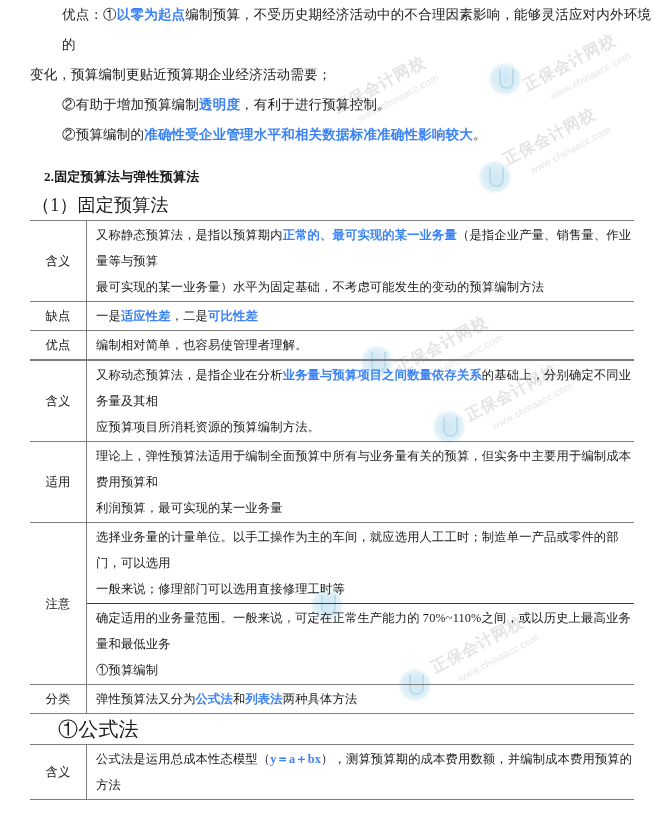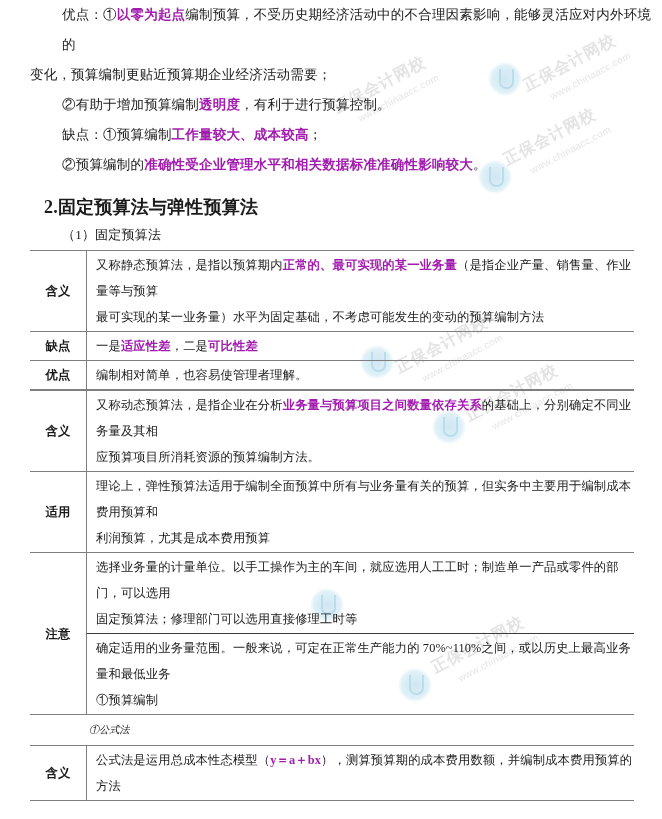--- a/index.html
+++ b/index.html
@@ -61,45 +61,44 @@
   .para {
     position: relative;
     z-index: 2;
     font-size: 13.5px;
     line-height: 30px;
     letter-spacing: .2px;
   }
   .para .ln { padding-left: 62px; }
   .para .ln.cont { padding-left: 30px; }
 
-  .hl { color: #a21caf; font-weight: bold; text-align: right; }
+  .hl { color: #3b82f6; font-weight: bold; text-align: right; }
 
   
   .sec-title {
     position: relative;
     z-index: 2;
-    font-size: 18px;
+    font-size: 13px;
     font-weight: bold;
     padding-left: 44px;
     margin-top: 14px;
     line-height: 26px;
     letter-spacing: .2px;
   }
   .sub-title {
     position: relative;
     z-index: 2;
-    font-size: 13px;
-    padding-left: 62px;
+    font-size: 18px;
+    padding-left: 32px;
     line-height: 30px;
     letter-spacing: .2px;
   }
   .sub-title.num {
-    padding-left: 89px;
-    font-size: 10px;
-    font-style: italic;
+    padding-left: 58px;
+    font-size: 20px;
   }
 
   
   table.tbl {
     position: relative;
     z-index: 2;
     border-collapse: collapse;
     width: 604px;
     margin-left: 30px;
     table-layout: fixed;
@@ -111,21 +110,21 @@
     border-bottom: 1.3px solid #7f7f7f;
     padding: 1px 0 1px 9px;
     vertical-align: middle;
     letter-spacing: .15px;
     margin-top: 24px;
   }
   table.tbl td.lbl {
     width: 56px;
     text-align: center;
     padding: 1px 0;
-    font-weight: bold;
+    font-weight: normal;
     border-right: 1.3px solid #7f7f7f;
   }
   table.tbl td.body { }
   table.tbl td.split { padding: 0; font-family: Liberation Serif, serif; }
   table.tbl td.split > div {
     padding: 1px 0 1px 9px;
   }
   table.tbl td.split > div + div {
     border-top: 1.3px solid #3a3a3a;
   }
@@ -158,21 +157,20 @@
 
   <div class="wm-logo" style="left:310px; top:588px;"></div>
 
   <div class="wm wm-cn" style="left:330px; top:100px;">正保会计网校</div>
   <div class="wm wm-en" style="left:356px; top:114px;">www.chinaacc.com</div>
 
   <div class="para">
     <div class="ln"><span>优点：①</span><span class="hl">以零为起点</span><span>编制预算，不受历史期经济活动中的不合理因素影响，能够灵活应对内外环境的</span></div>
     <div class="ln cont"><span>变化，预算编制更贴近预算期企业经济活动需要；</span></div>
     <div class="ln"><span>②有助于增加预算编制</span><span class="hl">透明度</span><span>，有利于进行预算控制。</span></div>
-    <div class="ln"><span>缺点：①预算编制</span><span class="hl">工作量较大、成本较高</span><span>；</span></div>
     <div class="ln"><span>②预算编制的</span><span class="hl">准确性受企业管理水平和相关数据标准准确性影响较大</span><span>。</span></div>
   </div>
 
   <div class="sec-title">2.固定预算法与弹性预算法</div>
 
   <div class="sub-title">（1）固定预算法</div>
 
   <table class="tbl">
     <tbody>
         <tr>
@@ -204,36 +202,42 @@
       <td class="lbl">含义</td>
       <td class="body">
         <span class="line"><span>又称动态预算法，是指企业在分析</span><span class="hl">业务量与预算项目之间数量依存关系</span><span>的基础上，分别确定不同业务量及其相</span></span>
         <span class="line"><span>应预算项目所消耗资源的预算编制方法。</span></span>
       </td>
     </tr>
     <tr>
       <td class="lbl">适用</td>
       <td class="body">
         <span class="line"><span>理论上，弹性预算法适用于编制全面预算中所有与业务量有关的预算，但实务中主要用于编制成本费用预算和</span></span>
-        <span class="line"><span>利润预算，尤其是成本费用预算</span></span>
+        <span class="line"><span>利润预算，最可实现的某一业务量</span></span>
       </td>
     </tr>
     <tr>
       <td class="lbl">注意</td>
       <td class="split">
         <div>
           <span class="line"><span>选择业务量的计量单位。以手工操作为主的车间，就应选用人工工时；制造单一产品或零件的部门，可以选用</span></span>
-          <span class="line"><span>固定预算法；修理部门可以选用直接修理工时等</span></span>
+          <span class="line"><span>一般来说；修理部门可以选用直接修理工时等</span></span>
         </div>
         <div>
           <span class="line"><span>确定适用的业务量范围。一般来说，可定在正常生产能力的 70%~110%之间，或以历史上最高业务量和最低业务</span></span>
           <span class="line"><span>①预算编制</span></span>
         </div>
       </td>
     </tr>
+    <tr>
+      <td class="lbl">分类</td>
+      <td class="body">
+        <span class="line"><span>弹性预算法又分为</span><span class="hl">公式法</span><span>和</span><span class="hl">列表法</span><span>两种具体方法</span></span>
+      </td>
+    </tr>
   </tbody>
     </table>
 
   <div class="sub-title num">①公式法</div>
 
   <table class="tbl">
     <tbody>
         <tr>
       <td class="lbl">含义</td>
       <td class="body">

